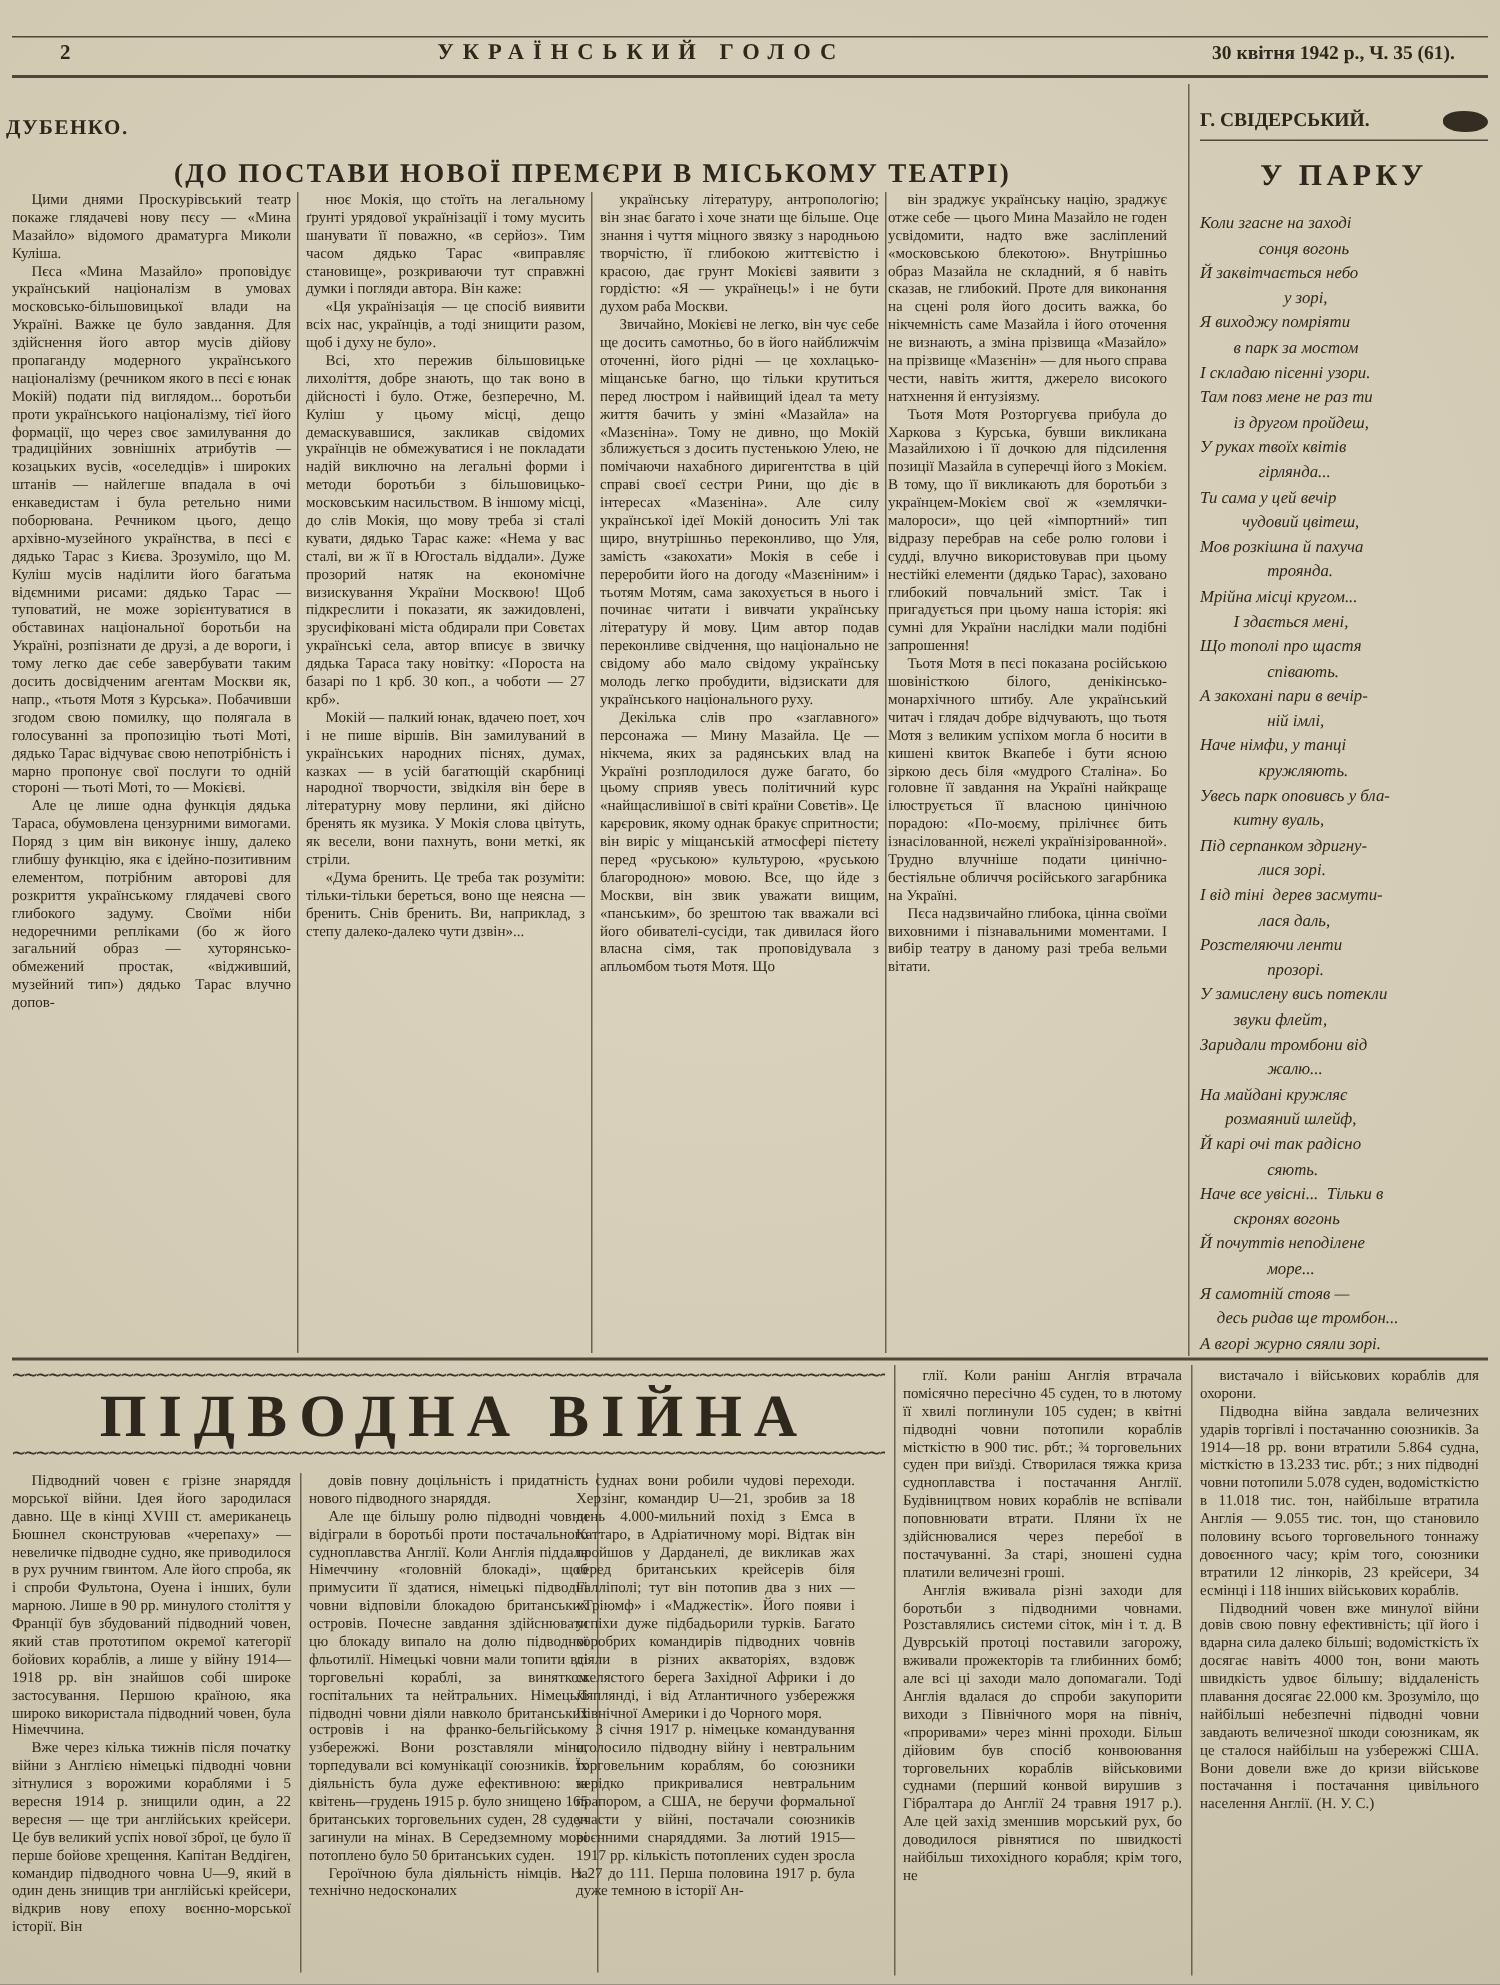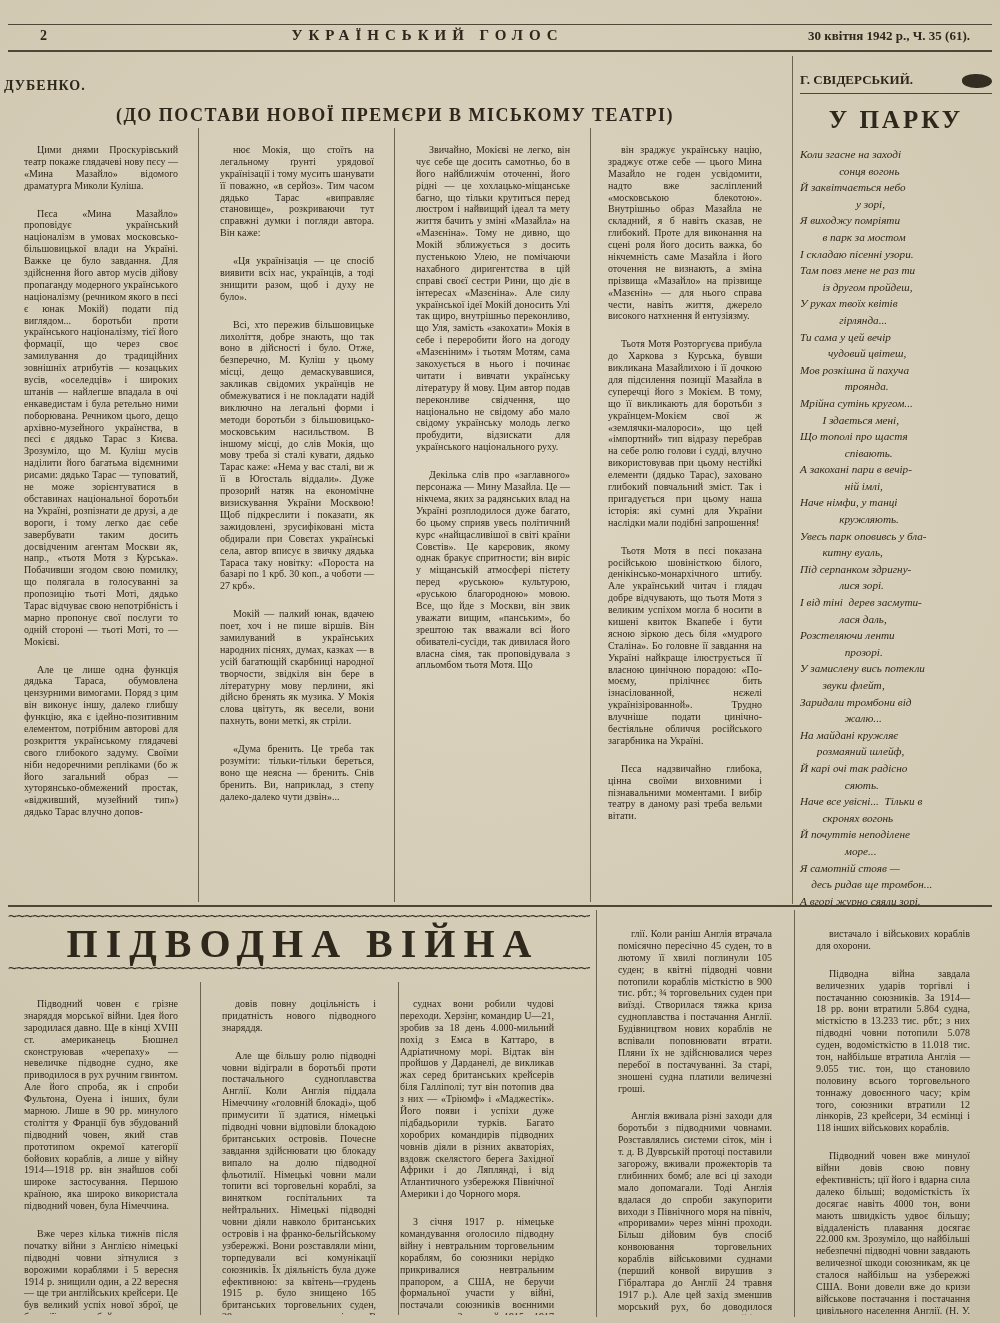--- a/index.html
+++ b/index.html
@@ -19,36 +19,36 @@
 
   
   .byline-left { position:absolute; left:4px; top:78px; font-size:14px; font-weight:bold; letter-spacing:1px; }
   .main-title { position:absolute; left:70px; width:650px; top:56px; margin:0; text-align:center;
                 font-size:40px; font-weight:bold; letter-spacing:13px; white-space:nowrap; }
   .main-subtitle { position:absolute; left:70px; width:650px; top:105px; text-align:center;
                    font-size:18px; font-weight:bold; letter-spacing:1.5px; }
 
   
   .body-col { position:absolute; font-size:10px; line-height:1.19; text-align:justify; overflow:hidden; }
-  .body-col p { margin:16px; text-indent:13px; }
+  .body-col p { margin:0; text-indent:13px; }
   .vrule { position:absolute; width:1px; background:#6b6250; }
 
   .mcol { top:128px; height:774px; width:186px; }
   .mcol1 { left:8px; }  .mcol2 { left:204px; } .mcol3 { left:400px; } .mcol4 { left:592px; }
   .mr1 { left:198px; top:128px; height:774px; }
   .mr2 { left:394px; top:128px; height:774px; }
   .mr3 { left:590px; top:128px; height:774px; }
   .main-poem-rule { left:792px; top:56px; height:848px; }
 
   
   .poem { position:absolute; left:800px; top:72px; width:192px; }
   .poem-byline-row { display:flex; justify-content:space-between; align-items:flex-end; font-size:13px; font-weight:bold; }
   .ink-blot { width:30px; height:14px; background:#211c12; border-radius:45% 55% 50% 50%; opacity:.9; }
   .poem-rule { height:1px; background:#4e4636; margin-top:5px; }
-  .poem-title { margin:12px 0 0; text-align:center; font-size:25px; font-weight:bold; letter-spacing:3px; }
+  .poem-title { margin:12px 0 0; text-align:center; font-size:20px; font-weight:bold; letter-spacing:3px; }
   .poem-lines { margin-top:12px; font-style:italic; font-size:11.2px; line-height:16.6px; }
   .poem-lines p { margin:0; white-space:pre-wrap; }
 
   
   .bottom-divider { top:905px; height:2px; }
   .wavy { position:absolute; left:8px; width:582px; height:12px; overflow:hidden; text-align:center;
           font-family:"DejaVu Sans Mono", monospace; font-size:15px; line-height:10px;
           letter-spacing:-1px; color:#3a3326; }
   .wavy1 { top:911px; } .wavy2 { top:963px; }
   .bottom-title { position:absolute; left:8px; width:582px; top:916px; margin:4px; text-align:center;
@@ -86,20 +86,21 @@
   <div class="vrule mr1"></div>
   <div class="body-col mcol mcol2">
       <p>нює Мокія, що стоїть на легальному ґрунті урядової українізації і тому мусить шанувати її поважно, «в серйоз». Тим часом дядько Тарас «виправляє становище», розкриваючи тут справжні думки і погляди автора. Він каже:</p>
       <p>«Ця українізація — це спосіб виявити всіх нас, українців, а тоді знищити разом, щоб і духу не було».</p>
       <p>Всі, хто пережив більшовицьке лихоліття, добре знають, що так воно в дійсності і було. Отже, безперечно, М. Куліш у цьому місці, дещо демаскувавшися, закликав свідомих українців не обмежуватися і не покладати надій виключно на легальні форми і методи боротьби з більшовицько-московським насильством. В іншому місці, до слів Мокія, що мову треба зі сталі кувати, дядько Тарас каже: «Нема у вас сталі, ви ж її в Югосталь віддали». Дуже прозорий натяк на економічне визискування України Москвою! Щоб підкреслити і показати, як зажидовлені, зрусифіковані міста обдирали при Совєтах українські села, автор вписує в звичку дядька Тараса таку новітку: «Пороста на базарі по 1 крб. 30 коп., а чоботи — 27 крб».</p>
       <p>Мокій — палкий юнак, вдачею поет, хоч і не пише віршів. Він замилуваний в українських народних піснях, думах, казках — в усій багатющій скарбниці народної творчости, звідкіля він бере в літературну мову перлини, які дійсно бренять як музика. У Мокія слова цвітуть, як весели, вони пахнуть, вони меткі, як стріли.</p>
       <p>«Дума бренить. Це треба так розуміти: тільки-тільки береться, воно ще неясна — бренить. Снів бренить. Ви, наприклад, з степу далеко-далеко чути дзвін»...</p>
     </div>
   <div class="vrule mr2"></div>
   <div class="body-col mcol mcol3">
+      <p>українську літературу, антропологію; він знає багато і хоче знати ще більше. Оце знання і чуття міцного звязку з народньою творчістю, її глибокою життєвістю і красою, дає грунт Мокієві заявити з гордістю: «Я — українець!» і не бути духом раба Москви.</p>
       <p>Звичайно, Мокієві не легко, він чує себе ще досить самотньо, бо в його найближчім оточенні, його рідні — це хохлацько-міщанське багно, що тільки крутиться перед люстром і найвищий ідеал та мету життя бачить у зміні «Мазайла» на «Мазєніна». Тому не дивно, що Мокій зближується з досить пустенькою Улею, не помічаючи нахабного диригентства в цій справі своєї сестри Рини, що діє в інтересах «Мазєніна». Але силу української ідеї Мокій доносить Улі так щиро, внутрішньо переконливо, що Уля, замість «закохати» Мокія в себе і переробити його на догоду «Мазєніним» і тьотям Мотям, сама закохується в нього і починає читати і вивчати українську літературу й мову. Цим автор подав переконливе свідчення, що національно не свідому або мало свідому українську молодь легко пробудити, відзискати для українського національного руху.</p>
       <p>Декілька слів про «заглавного» персонажа — Мину Мазайла. Це — нікчема, яких за радянських влад на Україні розплодилося дуже багато, бо цьому сприяв увесь політичний курс «найщасливішої в світі країни Совєтів». Це карєровик, якому однак бракує спритности; він виріс у міщанській атмосфері пієтету перед «руською» культурою, «руською благородною» мовою. Все, що йде з Москви, він звик уважати вищим, «панським», бо зрештою так вважали всі його обивателі-сусіди, так дивилася його власна сімя, так проповідувала з апльомбом тьотя Мотя. Що</p>
     </div>
   <div class="vrule mr3"></div>
   <div class="body-col mcol mcol4">
       <p>він зраджує українську націю, зраджує отже себе — цього Мина Мазайло не годен усвідомити, надто вже засліплений «московською блекотою». Внутрішньо образ Мазайла не складний, я б навіть сказав, не глибокий. Проте для виконання на сцені роля його досить важка, бо нікчемність саме Мазайла і його оточення не визнають, а зміна прізвища «Мазайло» на прізвище «Мазєнін» — для нього справа чести, навіть життя, джерело високого натхнення й ентузіязму.</p>
       <p>Тьотя Мотя Розторгуєва прибула до Харкова з Курська, бувши викликана Мазайлихою і її дочкою для підсилення позиції Мазайла в суперечці його з Мокієм. В тому, що її викликають для боротьби з українцем-Мокієм свої ж «землячки-малороси», що цей «імпортний» тип відразу перебрав на себе ролю голови і судді, влучно використовував при цьому нестійкі елементи (дядько Тарас), заховано глибокий повчальний зміст. Так і пригадується при цьому наша історія: які сумні для України наслідки мали подібні запрошення!</p>
       <p>Тьотя Мотя в пєсі показана російською шовіністкою білого, денікінсько-монархічного штибу. Але український читач і глядач добре відчувають, що тьотя Мотя з великим успіхом могла б носити в кишені квиток Вкапебе і бути ясною зіркою десь біля «мудрого Сталіна». Бо головне її завдання на Україні найкраще ілюструється її власною цинічною порадою: «По-моєму, прілічнєє бить ізнасілованной, нєжелі українізірованной». Трудно влучніше подати цинічно-бестіяльне обличчя російського загарбника на Україні.</p>
       <p>Пєса надзвичайно глибока, цінна своїми виховними і пізнавальними моментами. І вибір театру в даному разі треба вельми вітати.</p>
     </div>
@@ -122,21 +123,21 @@
         <p>        в парк за мостом</p>
         <p>І складаю пісенні узори.</p>
         <p>Там повз мене не раз ти</p>
         <p>        із другом пройдеш,</p>
         <p>У руках твоїх квітів</p>
         <p>              гірлянда...</p>
         <p>Ти сама у цей вечір</p>
         <p>          чудовий цвітеш,</p>
         <p>Мов розкішна й пахуча</p>
         <p>                троянда.</p>
-        <p>Мрійна сутінь кругом...</p>
+        <p>Мрійна місці кругом...</p>
         <p>        І здається мені,</p>
         <p>Що тополі про щастя</p>
         <p>                співають.</p>
         <p>А закохані пари в вечір-</p>
         <p>                ній імлі,</p>
         <p>Наче німфи, у танці</p>
         <p>              кружляють.</p>
         <p>Увесь парк оповивсь у бла-</p>
         <p>        китну вуаль,</p>
         <p>Під серпанком здригну-</p>

